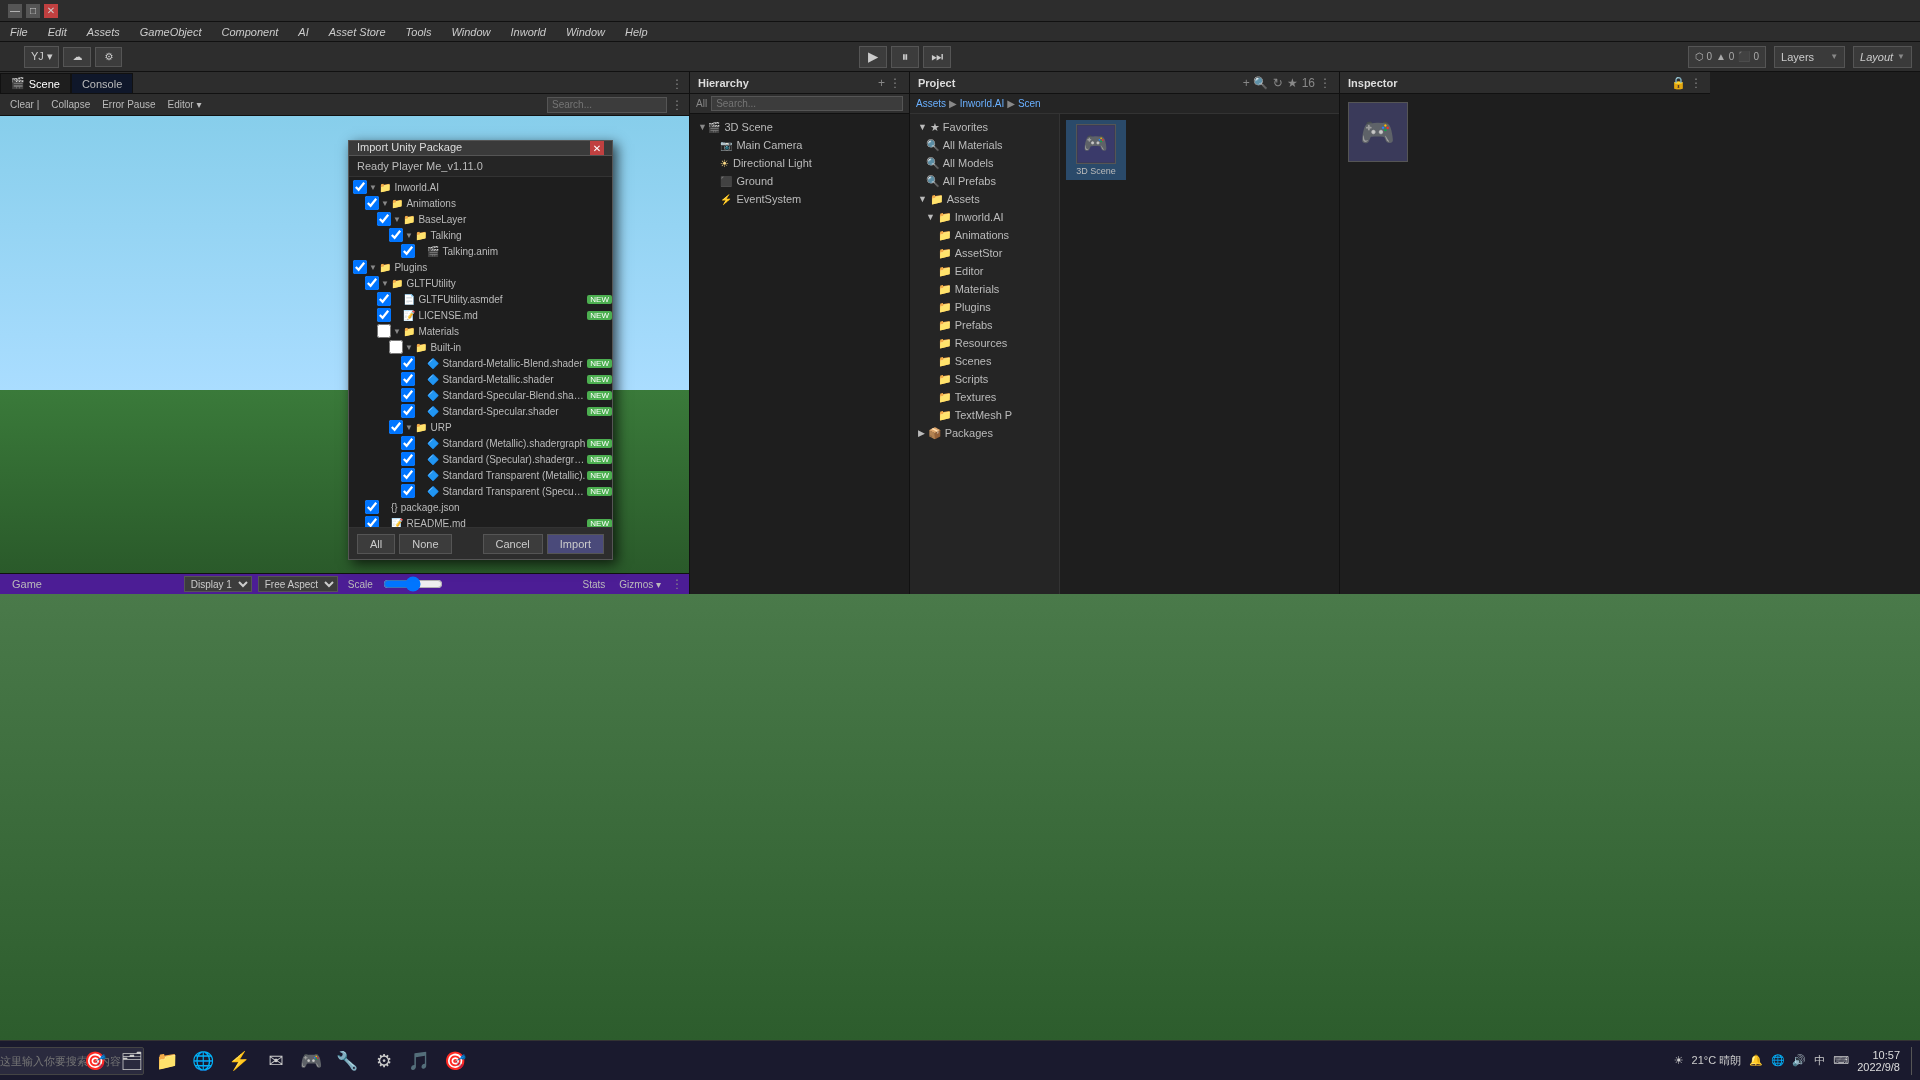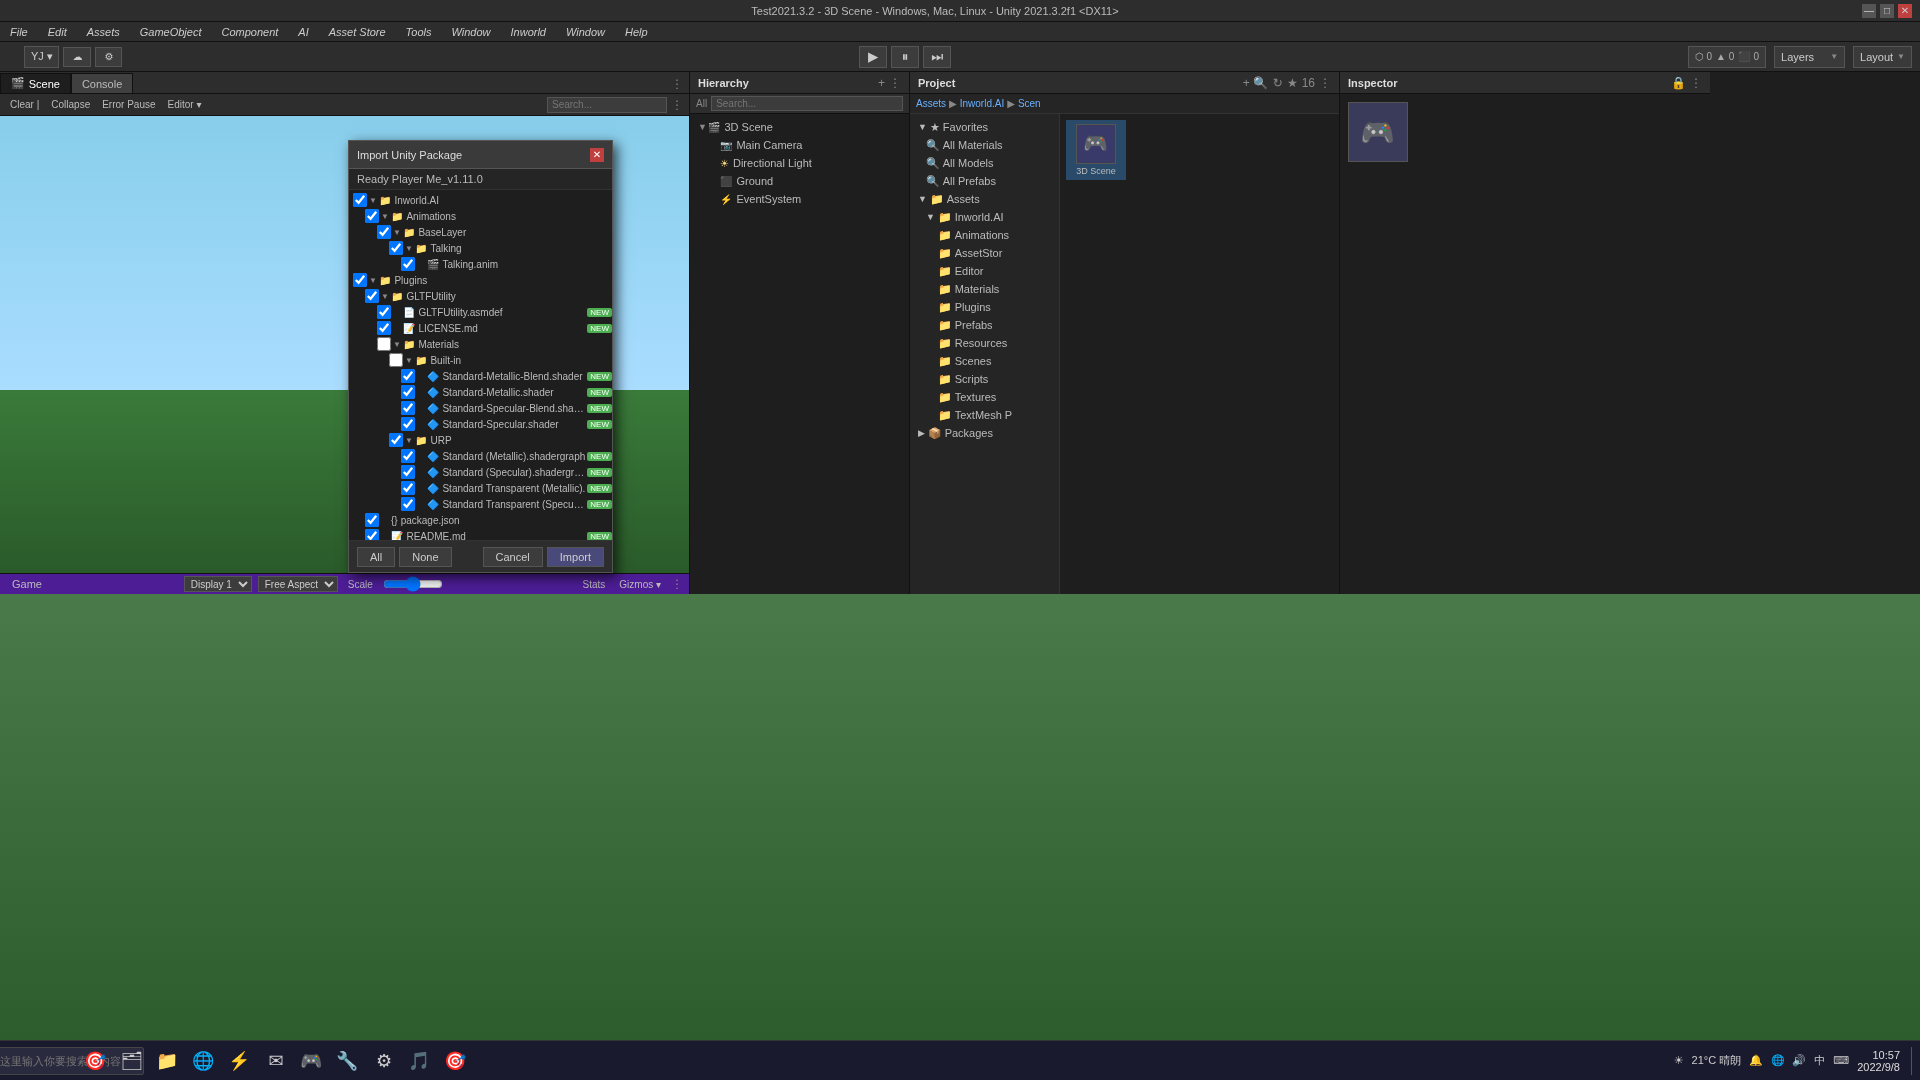--- a/index.html
+++ b/index.html
@@ -20,21 +20,21 @@
     .toolbar-btn { background: #3c3c3c; border: 1px solid #555; color: #ccc; padding: 2px 8px; font-size: 10px; cursor: pointer; height: 20px; display: flex; align-items: center; }
     .toolbar-group { display: flex; align-items: center; gap: 4px; background: #3a3a3a; border: 1px solid #555; padding: 2px 6px; height: 22px; }
     .play-btn { background: #3c3c3c; border: 1px solid #555; width: 28px; height: 22px; display: flex; align-items: center; justify-content: center; cursor: pointer; color: #ccc; }
 
     
     #main { display: flex; height: calc(1080px - 22px - 20px - 30px - 28px); }
 
     
     #left-section { width: 690px; display: flex; flex-direction: column; border-right: 1px solid #111; }
     #scene-console-tabs { display: flex; background: #2d2d2d; border-bottom: 1px solid #111; height: 22px; align-items: flex-end; }
-    .tab-btn { padding: 2px 10px; font-size: 11px; cursor: pointer; border: 1px solid #111; border-bottom: none; background: #404040; color: #bbb; height: 20px; display: flex; align-items: center; }
+    .tab-btn { padding: 2px 10px; font-size: 11px; cursor: pointer; border: 1px solid #111; border-bottom: none; background: #0f172a; color: #bbb; height: 20px; display: flex; align-items: center; }
     .tab-btn.active { background: #1e1e1e; color: #fff; }
     #console-toolbar { background: #2d2d2d; height: 22px; display: flex; align-items: center; padding: 0 6px; gap: 4px; border-bottom: 1px solid #111; }
     .console-btn { font-size: 10px; color: #bbb; cursor: pointer; padding: 1px 4px; }
     .console-search { background: #3c3c3c; border: 1px solid #555; color: #ccc; height: 16px; width: 120px; font-size: 10px; padding: 0 4px; }
     #scene-view { flex: 1; background: linear-gradient(180deg, #87CEEB 0%, #87CEEB 40%, #5a8a5a 60%, #3a6a3a 100%); position: relative; overflow: hidden; }
     #game-toolbar { background: #4c1d95; height: 22px; display: flex; align-items: center; padding: 0 6px; gap: 6px; border-bottom: 1px solid #111; border-top: 1px solid #111; }
     .game-tab { font-size: 11px; color: #bbb; cursor: pointer; padding: 1px 6px; }
     .game-select { background: #3c3c3c; border: 1px solid #555; color: #ccc; height: 16px; font-size: 10px; padding: 0 2px; }
     #game-view { flex: 1; background: linear-gradient(180deg, #6aA0C8 0%, #6aA0C8 40%, #4a7a4a 55%, #2a5a2a 100%); }
 
@@ -67,21 +67,21 @@
     
     #inspector { width: 370px; display: flex; flex-direction: column; background: #1e1e1e; }
     #inspector-header { background: #2d2d2d; height: 22px; display: flex; align-items: center; padding: 0 8px; border-bottom: 1px solid #111; }
     #inspector-body { flex: 1; padding: 8px; overflow-y: auto; }
     .open-btn { background: #3c3c3c; border: 1px solid #555; color: #ccc; padding: 2px 10px; cursor: pointer; font-size: 11px; }
     #inspector-bottom { background: #252525; height: 22px; display: flex; align-items: center; padding: 0 8px; font-size: 10px; color: #888; border-top: 1px solid #333; gap: 6px; }
     .asset-labels-btn { background: #3c3c3c; border: 1px solid #555; color: #ccc; padding: 1px 8px; cursor: pointer; font-size: 10px; }
 
     
     #import-dialog { position: absolute; top: 140px; left: 348px; width: 265px; background: #2d2d2d; border: 1px solid #555; z-index: 100; box-shadow: 4px 4px 12px rgba(0,0,0,0.7); }
-    #dialog-title-bar { background: #3a3a3a; height: 28px; display: flex; align-items: center; padding: 0 8px; border-bottom: 1px solid #555; }
+    #dialog-title-bar { background: #3a3a3a; height: 15px; display: flex; align-items: flex-start; padding: 0 8px; border-bottom: 1px solid #555; }
     #dialog-title { flex: 1; font-size: 11px; color: #ddd; }
     #dialog-close { background: #c04040; border: none; color: #fff; width: 14px; height: 14px; cursor: pointer; font-size: 10px; display: flex; align-items: center; justify-content: center; }
     #dialog-subtitle { background: #252525; padding: 4px 8px; font-size: 11px; color: #bbb; border-bottom: 1px solid #333; }
     #dialog-tree { height: 350px; overflow-y: auto; background: #1e1e1e; padding: 2px 0; }
     .d-item { display: flex; align-items: center; height: 16px; padding-left: 4px; font-size: 10px; color: #bbb; cursor: pointer; position: relative; }
     .d-check { width: 14px; height: 14px; margin-right: 2px; flex-shrink: 0; }
     .d-arrow { width: 10px; font-size: 8px; color: #888; flex-shrink: 0; }
     .d-file-icon { margin-right: 3px; font-size: 10px; }
     .d-label { flex: 1; white-space: nowrap; overflow: hidden; text-overflow: ellipsis; }
     .d-badge { font-size: 8px; background: #4CAF50; color: #fff; padding: 0 3px; border-radius: 2px; margin-left: 2px; flex-shrink: 0; }
@@ -115,21 +115,20 @@
     .tree-scene-icon { color: #6aB0FF; }
     .tree-camera-icon { color: #99CCFF; }
     .tree-light-icon { color: #FFDD88; }
     .tree-ground-icon { color: #88BB88; }
     .tree-event-icon { color: #CC88CC; }
   </style>
 </head>
 <body>
 
 <div id="title-bar">
-  <span>Test2021.3.2 - 3D Scene - Windows, Mac, Linux - Unity 2021.3.2f1 &lt;DX11&gt;</span>
   <div id="title-controls">
     <button class="title-btn">—</button>
     <button class="title-btn">□</button>
     <button class="title-btn" style="background:#c04040;">✕</button>
   </div>
 </div>
 
 <div id="menu-bar">
   <span class="menu-item">File</span>
   <span class="menu-item">Edit</span>
@@ -161,21 +160,21 @@
   <div id="right-toolbar">
     <div style="display:flex;align-items:center;gap:4px;background:#3a3a3a;border:1px solid #555;padding:2px 6px;height:22px;">
       <span style="font-size:10px;color:#aaa;">⬡ 0</span>
       <span style="font-size:10px;color:#aaa;">▲ 0</span>
       <span style="font-size:10px;color:#aaa;">⬛ 0</span>
     </div>
     <div class="toolbar-group" style="cursor:pointer;gap:16px;">
       <span>Layers</span>
       <span class="dropdown-arrow">▼</span>
     </div>
-    <div class="toolbar-group" style="cursor:pointer;">
+    <div class="toolbar-group" style="cursor:pointer;font-style:italic;">
       <span>Layout</span>
       <span class="dropdown-arrow">▼</span>
     </div>
   </div>
 </div>
 
 <div id="main">
 
   <div id="left-section">
 

